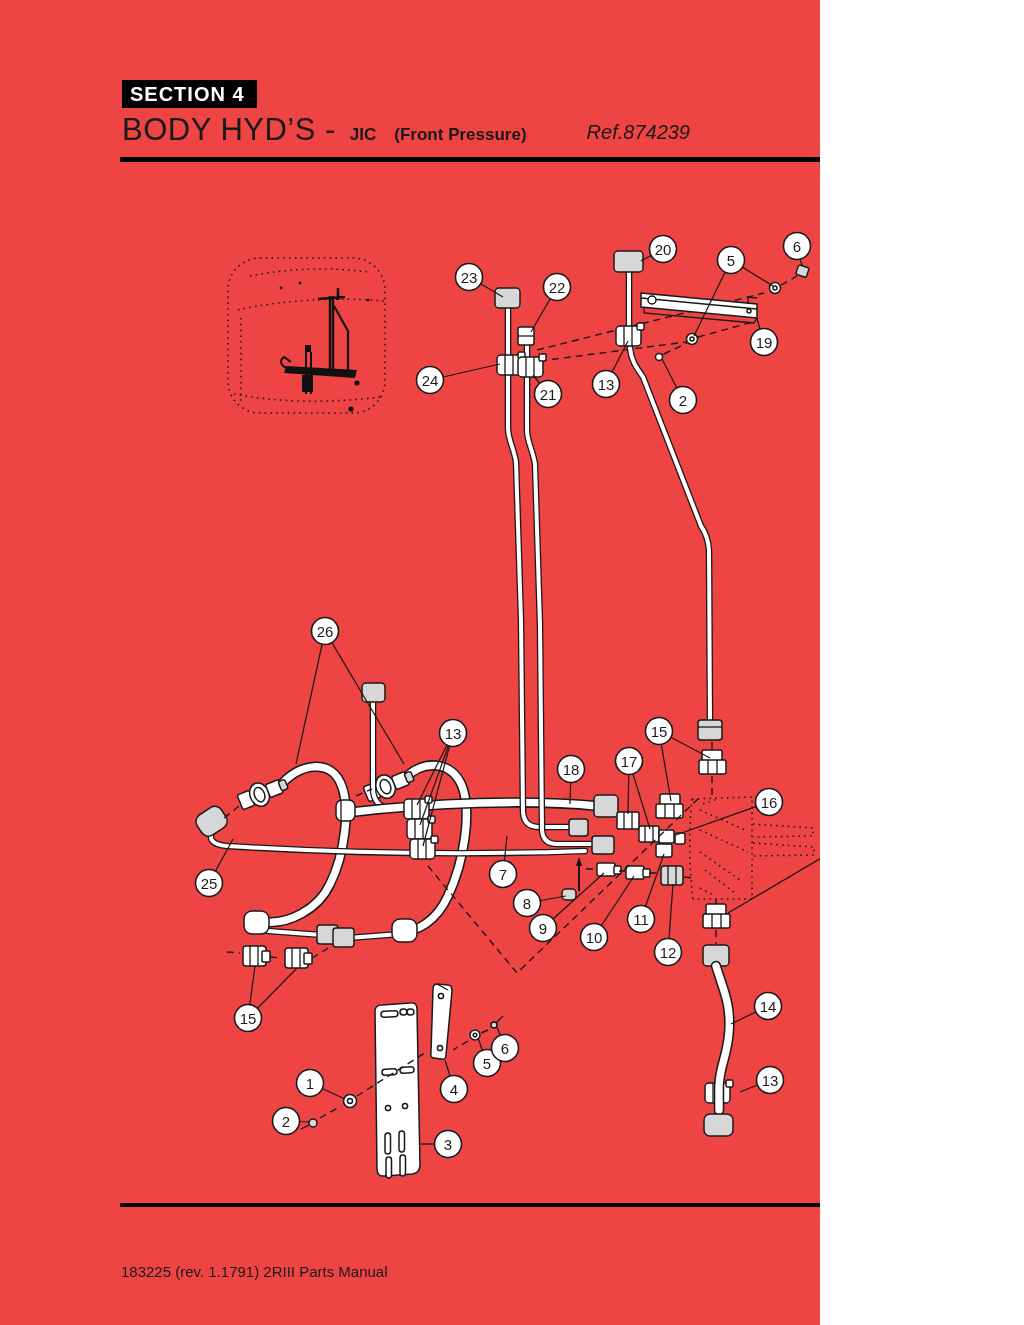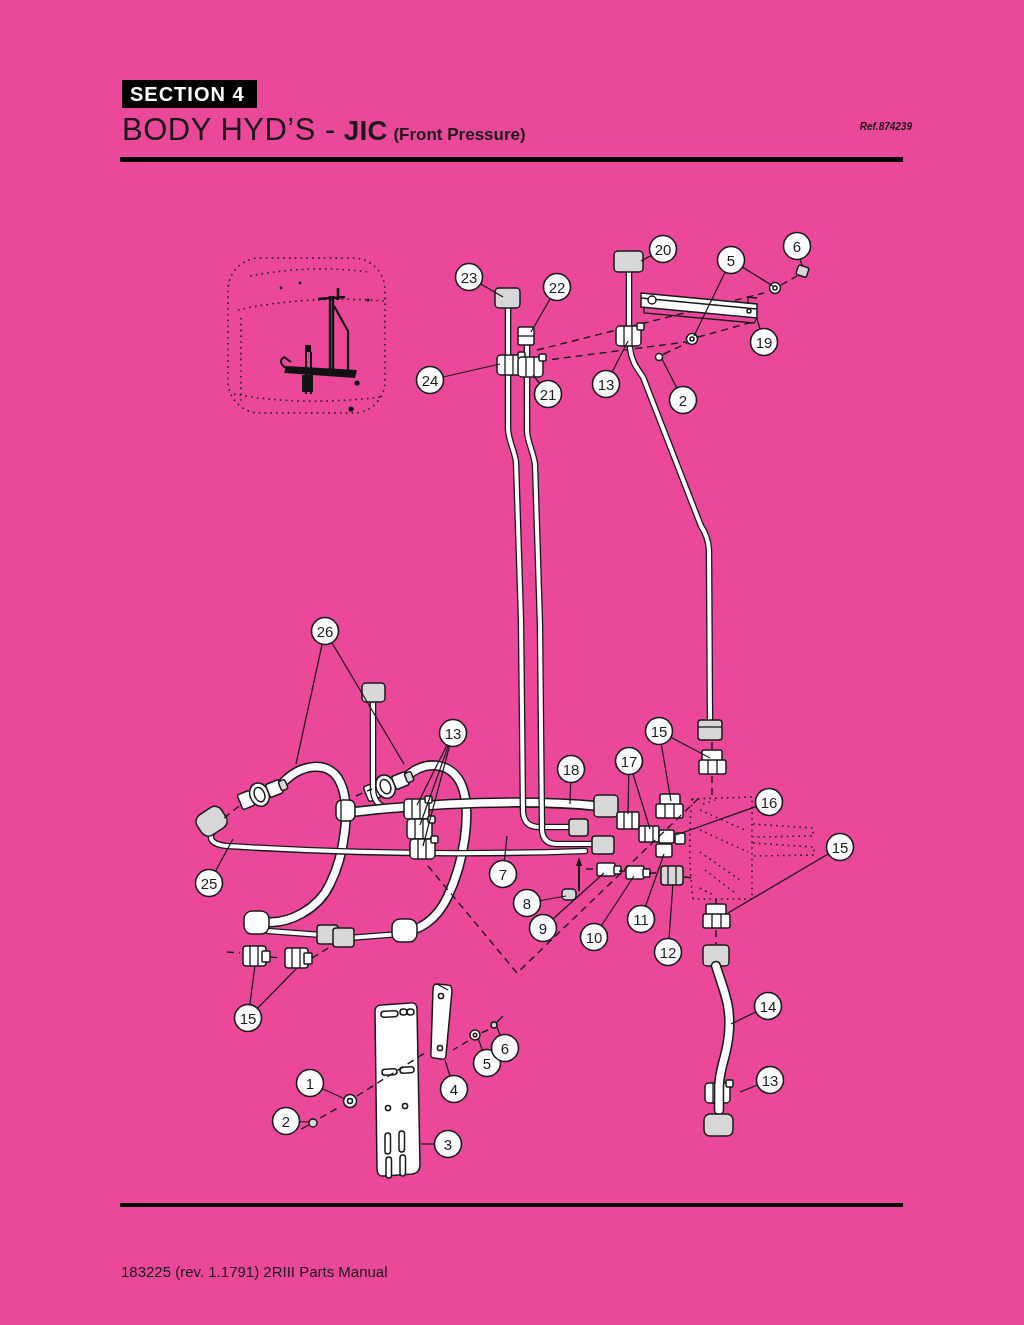--- a/index.html
+++ b/index.html
@@ -1,30 +1,30 @@
 <!DOCTYPE html>
 <html><head>
 <meta charset="utf-8">
 <style>
   html,body{margin:0;padding:0;background:#ffffff;}
   .page{
-    position:relative;width:1024px;height:1325px;background:#ec4899;
+    position:relative;width:820px;height:1325px;background:#ef4444;
     font-family:"Liberation Sans", sans-serif;color:#1a1a1a;overflow:hidden;text-align:center;
   }
   .hdr{position:absolute;left:0;top:0;width:100%;}
   .section-box{
     position:absolute;left:122px;top:80px;background:#000;color:#fff;
     font-weight:bold;font-size:20px;letter-spacing:1px;
     padding:4px 12px 4px 8px;line-height:1;
   }
   .title-line{position:absolute;left:122px;top:112px;white-space:nowrap;}
   .title-main{font-weight:normal;font-size:31px;letter-spacing:0.5px;}
-  .title-jic{font-weight:bold;font-size:28px;margin-left:8px;}
-  .title-paren{font-weight:bold;font-size:17px;margin-left:6px;}
-  .ref{position:absolute;right:112px;top:121px;font-style:italic;font-size:10px;font-weight:bold;}
+  .title-jic{font-weight:bold;font-size:17px;margin-left:14px;}
+  .title-paren{font-weight:bold;font-size:17px;margin-left:18px;}
+  .ref{position:absolute;right:130px;top:121px;font-style:italic;font-size:20px;}
   .rule-top{position:absolute;left:120px;top:157px;width:783px;height:5px;background:#000;}
   .rule-bottom{position:absolute;left:120px;top:1203px;width:783px;height:4px;background:#000;}
   .ftr-left{position:absolute;left:121px;top:1263px;font-size:15px;}
   .ftr-page{position:absolute;left:499px;top:1326px;font-size:11px;}
   svg{position:absolute;left:0;top:0;}
   
   .to{fill:none;stroke:#1a1a1a;stroke-width:6.6;stroke-linecap:round;stroke-linejoin:round;}
   .ti{fill:none;stroke:#ffffff;stroke-width:4.0;stroke-linecap:round;stroke-linejoin:round;}
   .ho{fill:none;stroke:#1a1a1a;stroke-width:10.5;stroke-linecap:round;stroke-linejoin:round;}
   .hi{fill:none;stroke:#ffffff;stroke-width:7.4;stroke-linecap:round;stroke-linejoin:round;}

